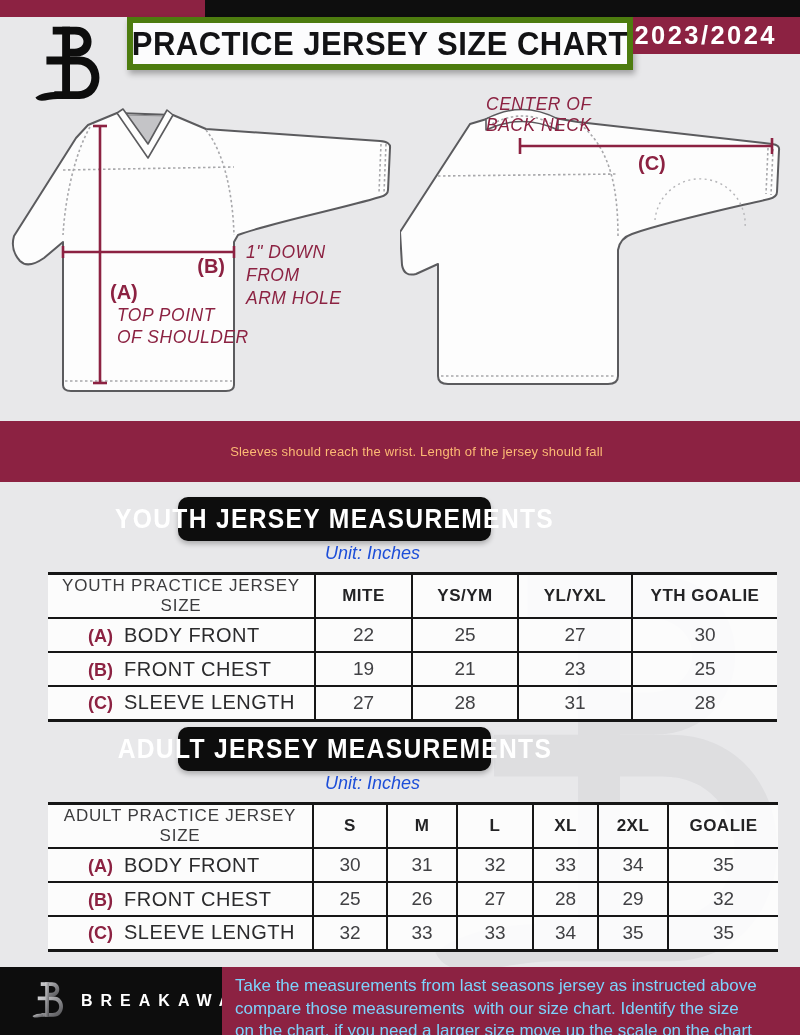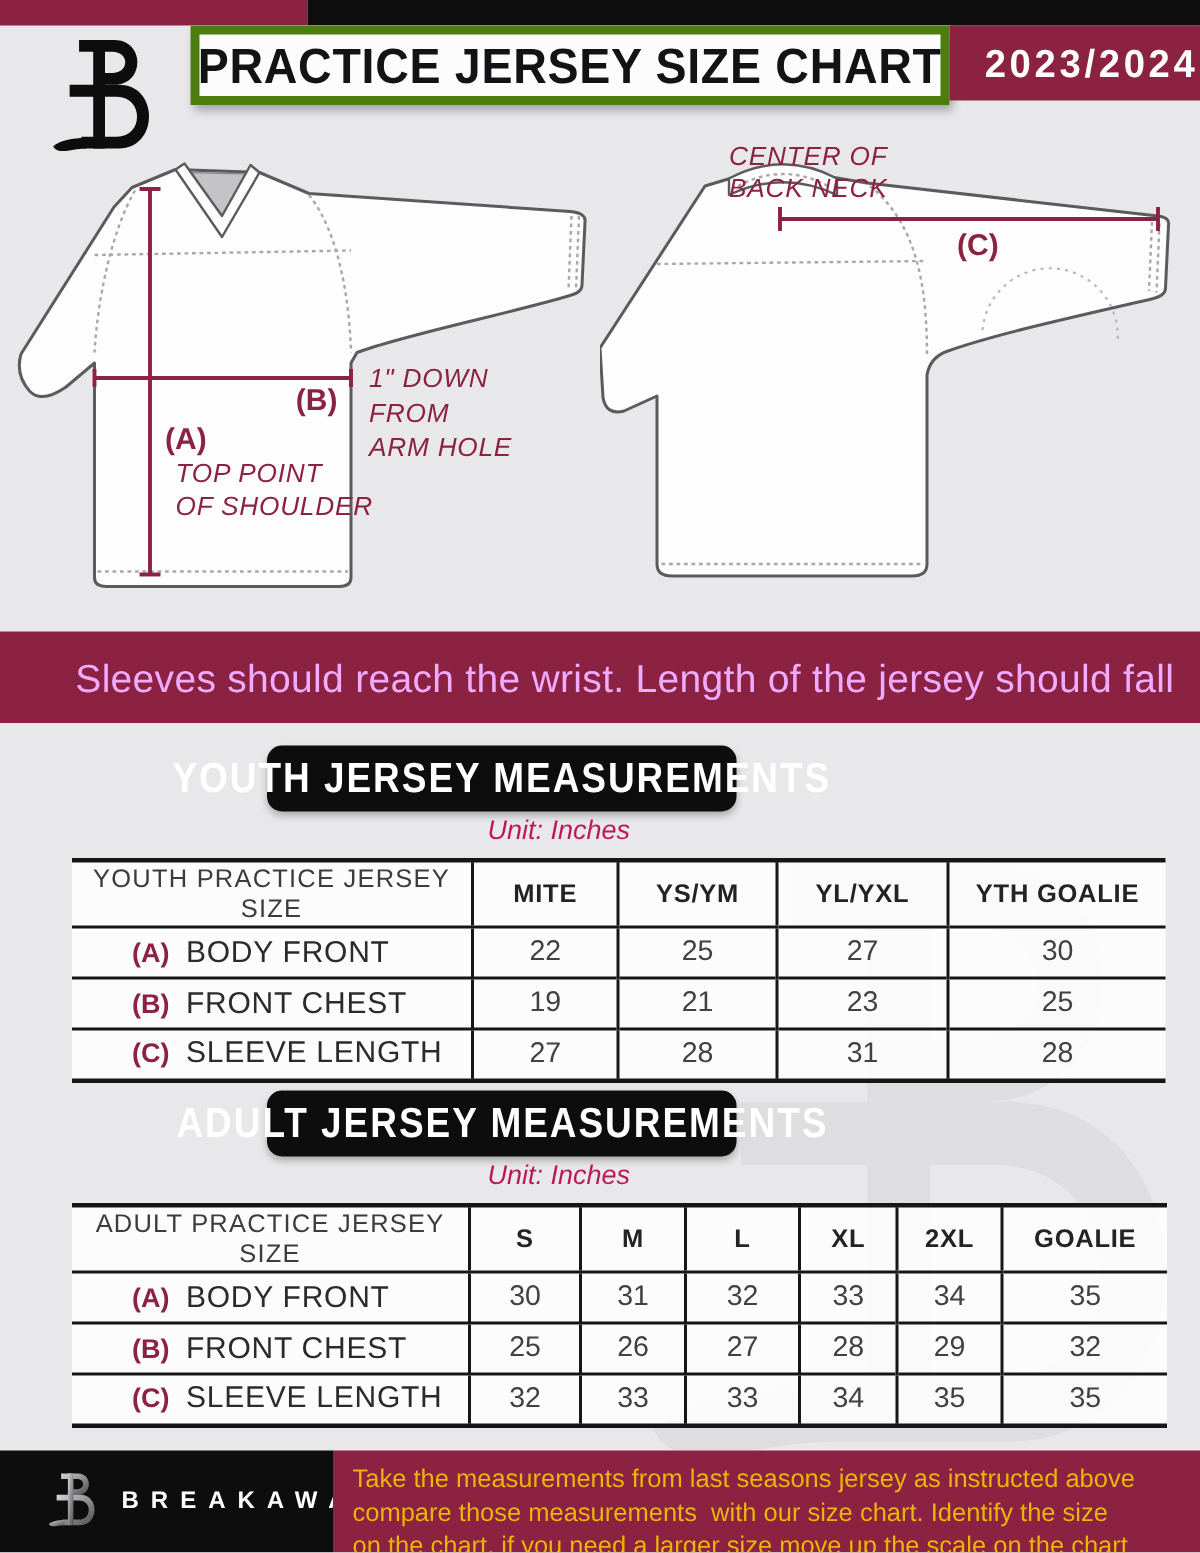--- a/index.html
+++ b/index.html
@@ -12,50 +12,50 @@
   .strip-maroon{width:205px;height:17px;background:#8C2242;}
   .strip-black{flex:1;height:17px;background:#0e0e0e;}
 
   
   .logo-top{position:absolute;left:26px;top:22px;width:88px;height:88px;}
   .title-box{position:absolute;left:127px;top:17px;width:506px;height:53px;background:#fcfcfd;
              border:6px solid #4d7c0f;box-shadow:2px 4px 6px rgba(0,0,0,0.30);
              display:flex;align-items:center;justify-content:center;}
   .title-box span{font-size:33px;font-weight:bold;color:#131315;letter-spacing:0.5px;
                   transform:scaleX(0.94);white-space:nowrap;}
-  .season-box{position:absolute;left:633px;top:17px;width:167px;height:50px;background:#8C2242;
-              display:flex;align-items:center;justify-content:flex-end;}
+  .season-box{position:absolute;left:633px;top:17px;width:167px;height:37px;background:#8C2242;
+              display:flex;align-items:center;justify-content:flex-start;}
   .season-box span{font-size:26px;font-weight:bold;color:#fff;letter-spacing:2.5px;
                    transform:scaleX(0.98);white-space:nowrap;}
 
   
   .front-diagram{position:absolute;left:10px;top:100px;width:395px;height:300px;}
   .back-diagram{position:absolute;left:400px;top:88px;width:400px;height:310px;}
   .jersey-outline{fill:#fdfdfd;stroke:#5b5b5e;stroke-width:2;stroke-linejoin:round;}
   .stitch{fill:none;stroke:#a8a8ab;stroke-width:1.6;stroke-dasharray:2.5 2.5;}
   .dotted-arc{fill:none;stroke:#b5b5b8;stroke-width:1.4;stroke-dasharray:2 3.5;}
   .collar-inner{fill:#c4c4c7;stroke:#8a8a8d;stroke-width:1;}
   .collar-band{fill:#fdfdfd;stroke:#5b5b5e;stroke-width:1.6;stroke-linejoin:round;}
   .measure{stroke:#8C2242;stroke-width:2.6;fill:none;}
   .m-key{font-family:"Liberation Sans",sans-serif;font-size:20px;font-weight:bold;fill:#8C2242;}
   .m-lbl{font-family:"Liberation Sans",sans-serif;font-size:17.5px;font-style:italic;fill:#8C2242;letter-spacing:0.5px;}
 
   
   .notice{position:absolute;left:0;top:421px;width:800px;height:61px;background:#8C2242;
           display:flex;flex-direction:column;align-items:center;justify-content:center;}
-  .notice div{color:#f0abfc;font-size:26px;line-height:26px;letter-spacing:0.2px;text-align:center;margin-left:33px;}
+  .notice div{color:#fdba74;font-size:13px;line-height:26px;letter-spacing:0.2px;text-align:center;margin-left:33px;}
 
   
   .sec-box{position:absolute;left:178px;width:313px;height:44px;background:#0d0d0d;border-radius:10px;
            box-shadow:0 3px 5px rgba(0,0,0,0.25);display:flex;align-items:center;justify-content:center;}
   .sec-box span{color:#fff;font-size:28px;font-weight:bold;letter-spacing:1.5px;
                 transform:scaleX(0.88);white-space:nowrap;}
   .sec-youth{top:497px;} .sec-adult{top:727px;}
   .unit{position:absolute;left:0;width:720px;text-align:center;font-style:italic;
-        font-size:18px;color:#be185d;padding-left:25px;}
+        font-size:18px;color:#1d4ed8;padding-left:25px;}
   .unit-youth{top:543px;} .unit-adult{top:773px;}
 
   
   .size-table{position:absolute;border-collapse:collapse;table-layout:fixed;
               border-top:3px solid #161616;border-bottom:3px solid #161616;
               background:rgba(255,255,255,0.85);}
   .youth-table{left:48px;top:572px;width:729px;}
   .adult-table{left:48px;top:802px;width:730px;}
   .size-table th{height:37px;font-size:17px;font-weight:bold;color:#232325;letter-spacing:0.5px;
                  text-align:center;border-bottom:2px solid #161616;}
@@ -66,21 +66,21 @@
   .size-table td.rowlbl{text-align:left;padding-left:40px;}
   .rowlbl .key{color:#8C2242;font-weight:bold;font-size:18px;margin-right:11px;}
   .rowlbl .name{color:#2b2b2d;font-size:20px;letter-spacing:0.5px;}
 
   
   .footer{position:absolute;left:0;top:967px;width:800px;height:68px;display:flex;}
   .f-black{width:222px;background:#0d0d0d;display:flex;align-items:center;padding-left:30px;}
   .f-black svg{width:38px;height:42px;margin-right:13px;flex:none;}
   .f-brand{color:#fff;font-size:16px;font-weight:bold;letter-spacing:8px;}
   .f-maroon{flex:1;background:#8C2242;padding:8px 12px 8px 13px;}
-  .f-maroon div{color:#eab308;font-size:17px;line-height:22.5px;white-space:pre-wrap;}
+  .f-maroon div{color:#7dd3fc;font-size:17px;line-height:22.5px;white-space:pre-wrap;}
 
   
   .watermark{position:absolute;right:-80px;top:550px;width:520px;height:470px;opacity:0.45;}
 </style>
 </head>
 <body>
 
 <div class="page">
 
   <svg class="watermark" viewBox="0 0 100 112" aria-hidden="true">

